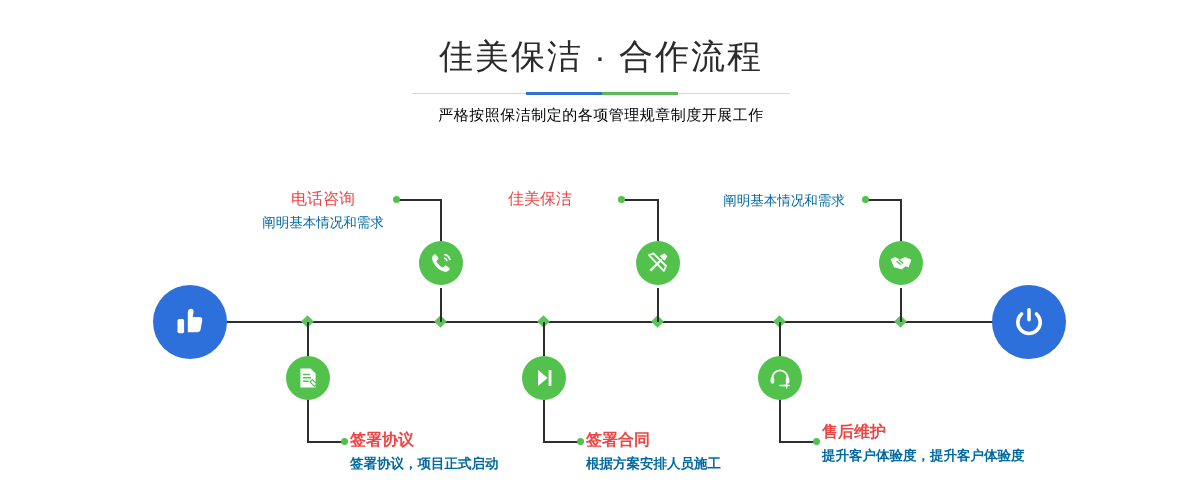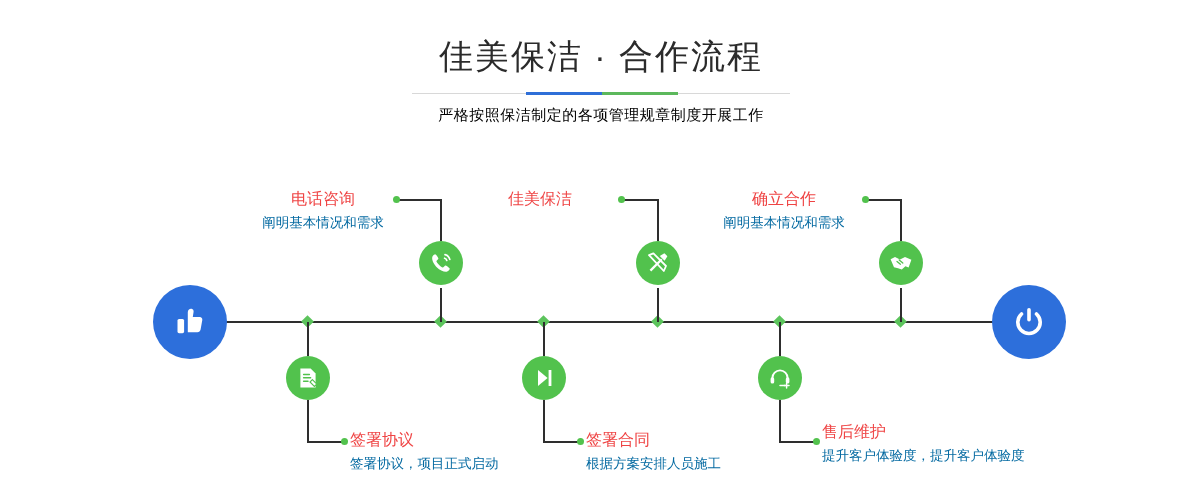--- a/index.html
+++ b/index.html
@@ -129,21 +129,21 @@
     color: #ef4444;
     line-height: 22px;
   }
   .lbl .d {
     font-size: 13.5px;
     color: #0369a1;
     line-height: 21px;
     margin-top: 2px;
   }
   .lbl.up { text-align: center; }
-  .lbl.dn { text-align: left; }
+  .lbl.dn { text-align: left; font-weight: bold; }
 
   .arrow-dot {
     position: absolute;
     width: 7px;
     height: 7px;
     border-radius: 50%;
     background: #52c24d;
   }
 </style>
 </head>
@@ -266,21 +266,20 @@
   <div class="arrow-dot" style="left:862px; top:196px;"></div>
   <div class="icon-circle" style="left:879px; top:241px;">
     <span>
       <svg width="26" height="26" viewBox="0 0 26 26">
         <path d="M2.6 9.2 L7.0 7.0 L12.0 9.6 L17.0 7.0 L23.4 9.8 L20.6 17.6 L17.4 16.2 L13.8 19.4 L10.0 18.2 L6.0 17.2 Z" fill="#ffffff"></path>
         <path d="M9.0 11.4 L12.4 14.2 M11.2 10.0 L14.8 13.0" stroke="#52c24d" stroke-width="1.3" stroke-linecap="round"></path>
       </svg>
     </span>
   </div>
   <div class="lbl up" style="left:706px; top:188px; width:156px;">
-    <div class="t">确立合作</div>
     <div class="d">阐明基本情况和需求</div>
   </div>
 
   <div class="conn" style="left:779px; top:322px; width:1.6px; height:34px;"></div>
   <div class="conn" style="left:779px; top:400px; width:1.6px; height:42px;"></div>
   <div class="conn" style="left:779px; top:441px; width:36px; height:1.6px;"></div>
   <div class="arrow-dot" style="left:813px; top:438px;"></div>
   <div class="icon-circle" style="left:758px; top:356px;">
     <span>
       <svg width="26" height="26" viewBox="0 0 26 26">

